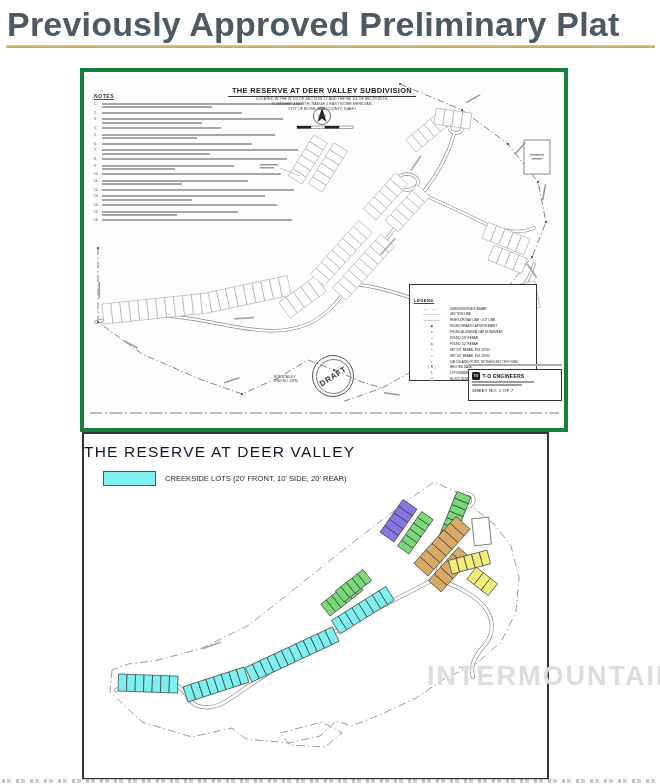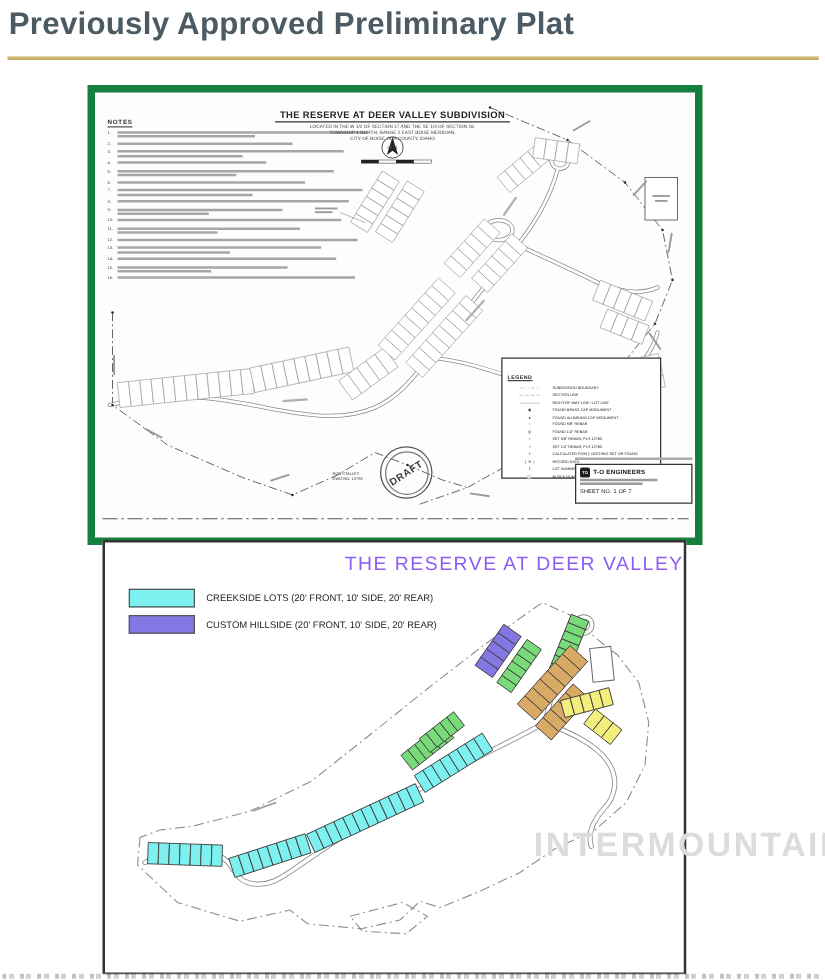--- a/index.html
+++ b/index.html
@@ -1,24 +1,24 @@
 <!DOCTYPE html>
 <html><head>
 <meta charset="utf-8">
 <style>
   html,body{margin:0;padding:0;background:#fff;}
   .page{position:relative;width:660px;height:784px;background:#ffffff;overflow:hidden;
         font-family:"Liberation Sans",sans-serif;}
   
-  .page-title{position:absolute;left:7px;top:5px;margin:0;font-size:25px;font-weight:600;
+  .page-title{position:absolute;left:7px;top:5px;margin:0;font-size:34px;font-weight:600;
               color:#4c5a64;letter-spacing:.2px;}
   .title-rule{position:absolute;left:6px;top:45px;width:649px;height:3px;
               background:linear-gradient(#dcc98c,#c2a75d);}
   
-  .sheet1{position:absolute;left:70px;top:68px;width:480px;height:356px;border:6px solid #15803d;
+  .sheet1{position:absolute;left:80px;top:68px;width:480px;height:356px;border:4px solid #15803d;
           background:#fdfdfd;}
   .sheet1 svg{position:absolute;left:0;top:0;}
   .notes{position:absolute;left:10px;top:12px;width:214px;}
   .notes-t{font-size:5px;font-weight:bold;color:#333;letter-spacing:.6px;
            border-bottom:.5px solid #555;display:inline-block;margin-bottom:3px;}
   .note{display:flex;gap:3px;margin-bottom:3.4px;}
   .nnum{font-size:3.2px;color:#444;width:5px;flex:none;line-height:1;}
   .nbars{flex:1;display:flex;flex-direction:column;gap:1.4px;}
   .nbar{height:2px;background:#a6a6a6;}
   .p1head{position:absolute;left:128px;top:7px;width:220px;text-align:center;color:#222;}
@@ -44,22 +44,22 @@
   .tb-row{display:flex;align-items:center;gap:2.5px;}
   .tb-logo{width:8px;height:8px;background:#1d1d1d;border-radius:1.5px;color:#fff;font-size:3.2px;
            font-weight:bold;display:flex;align-items:center;justify-content:center;flex:none;}
   .tb-name{font-size:5px;font-weight:bold;color:#111;letter-spacing:.2px;}
   .tb-bar{height:1.6px;background:#9c9c9c;margin-top:1.3px;}
   .tb-sheet{font-size:4.4px;color:#111;margin-top:1.8px;letter-spacing:.2px;}
   
   .sheet2{position:absolute;left:82px;top:432px;width:463px;height:344px;border:2px solid #333;
           background:#ffffff;}
   .sheet2 svg{position:absolute;left:0;top:0;}
-  .p2title{position:absolute;left:0;right:0;top:9px;text-align:right;font-size:15.5px;
-           color:#8b5cf6;letter-spacing:1.2px;}
+  .p2title{position:absolute;left:0;right:0;top:9px;text-align:left;font-size:15.5px;
+           color:#0f172a;letter-spacing:1.2px;}
   .p2legend{position:absolute;left:19px;top:37px;}
   .lg-row{display:flex;align-items:center;margin-bottom:6.2px;}
   .lg-swatch{width:53px;height:15px;border:1px solid #555;margin-right:9px;flex:none;box-sizing:border-box;}
   .lg-label{font-size:7.6px;color:#1e1e1e;text-align:center;}
   
   .watermark{position:absolute;left:427px;top:661px;font-size:27px;font-weight:bold;color:#dcdcdc;
              letter-spacing:2px;white-space:nowrap;z-index:5;}
   .cutoff{position:absolute;left:2px;top:779px;width:656px;height:4px;opacity:.8;
           background:repeating-linear-gradient(90deg,#b3b3b3 0 3px,#fff 3px 5px,#c4c4c4 5px 9px,#fff 9px 14px);}
 </style>
@@ -497,24 +497,20 @@
     </div>
   </div>
 
   <div class="sheet2">
     <div class="p2title">THE RESERVE AT DEER VALLEY</div>
     <div class="p2legend" id="p2legend">
         <div class="lg-row">
           <span class="lg-swatch" style="background: rgb(126, 240, 240);"></span>
           <span class="lg-label">CREEKSIDE LOTS (20' FRONT, 10' SIDE, 20' REAR)</span>
         </div>
-        <div class="lg-row">
-          <span class="lg-swatch" style="background: rgb(132, 118, 227);"></span>
-          <span class="lg-label">CUSTOM HILLSIDE (20' FRONT, 10' SIDE, 20' REAR)</span>
-        </div>
       </div>
 
     <svg id="p2svg" width="463" height="344" viewBox="0 0 463 344">
 
       <path d="M28,236 L26,258 L58,288 L108,303 L148,294 L162,305 L205,309 L236,302 L252,287 L268,292 L300,279 L332,264 L360,245 L392,230 L417,208 L432,178 L435,144 L427,112 L410,90 L392,76 L372,58 L350,48 L330,62 L298,86 L258,117 L213,153 L165,191 L116,215 L70,227 L44,230 Z" fill="none" stroke="#909090" stroke-width="0.9" stroke-dasharray="8 3 1.5 3"></path>
       <path d="M196,299 L238,288 L258,299 L241,313 L206,311 Z" fill="none" stroke="#909090" stroke-width="0.9" stroke-dasharray="8 3 1.5 3"></path>
 
       <g>
         <g stroke="#8f8f8f" stroke-width="4.2" fill="none" stroke-linecap="round">
           <path d="M32,256 C54,244 72,242 90,250 C104,256 102,268 114,272 C130,277 142,268 156,258 C208,222 258,192 308,167 C324,159 340,151 352,144"></path>

